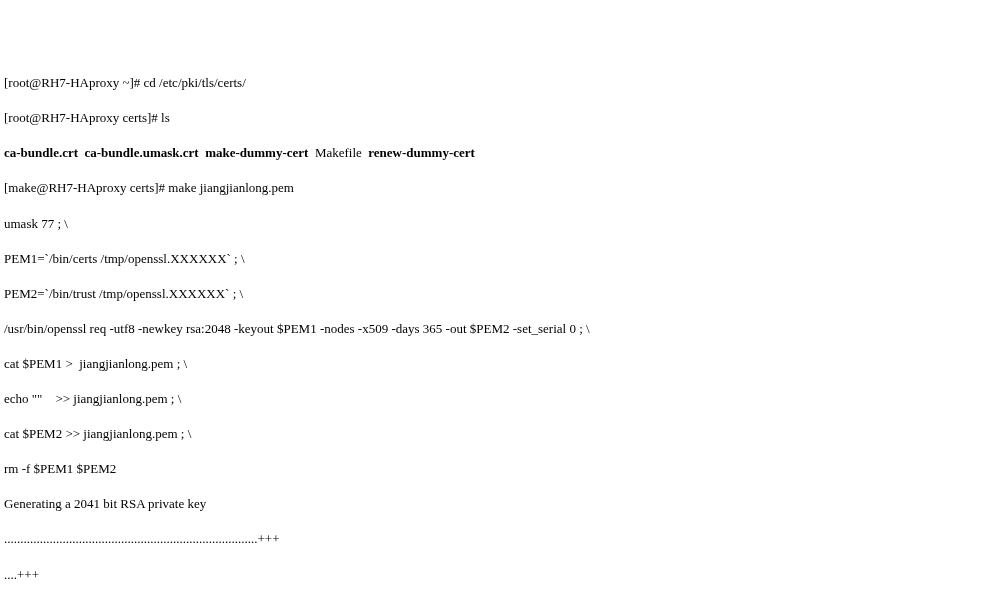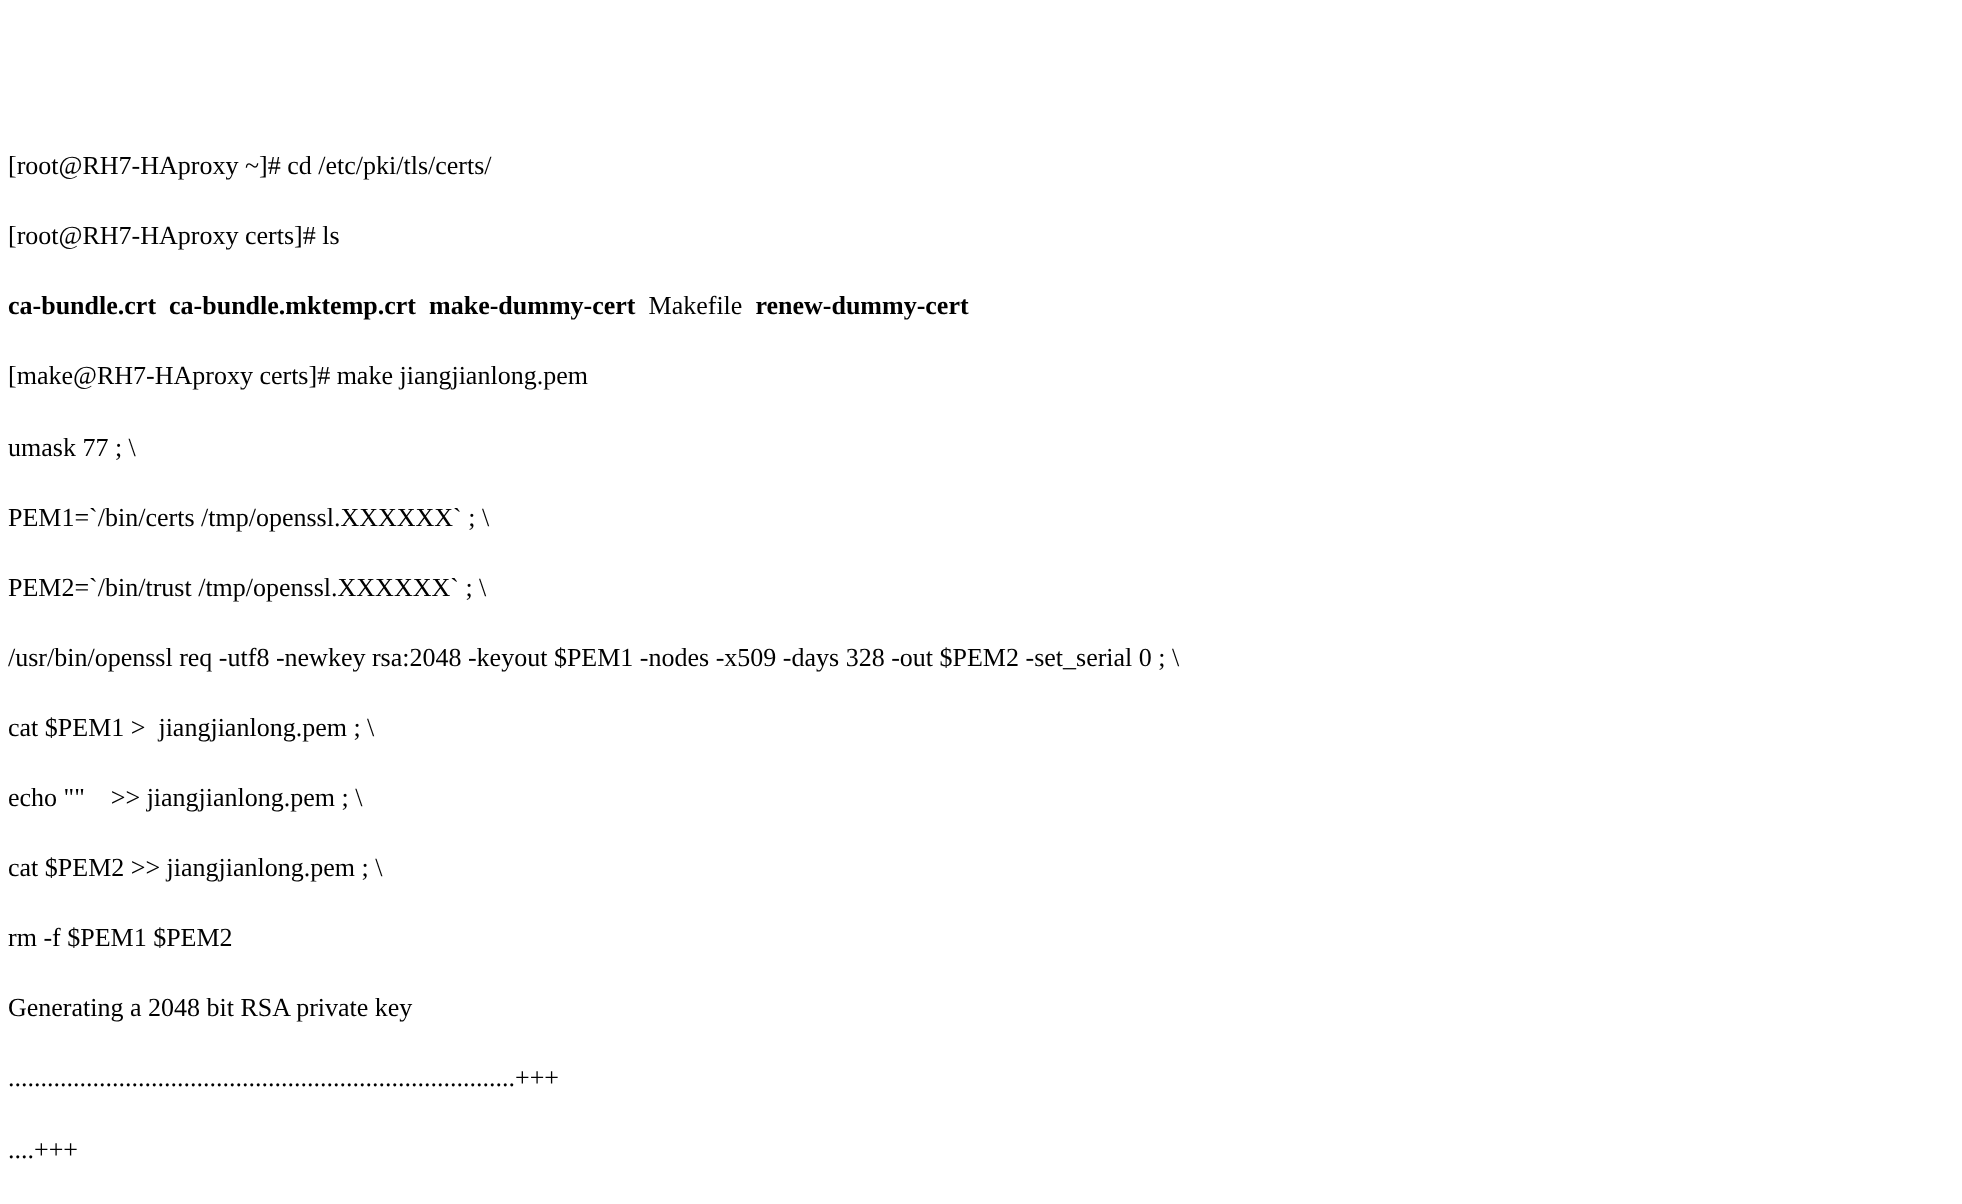--- a/index.html
+++ b/index.html
@@ -25,31 +25,31 @@
       font-weight: bold;
     }
   </style>
 </head>
 <body>
 
 
 
 <span class="line">[root@RH7-HAproxy ~]# cd /etc/pki/tls/certs/</span>
 <span class="line">[root@RH7-HAproxy certs]# ls</span>
-<span class="line"><span class="bold">ca-bundle.crt  ca-bundle.mktemp.crt  make-dummy-cert  </span><span>Makefile  </span><span class="bold">renew-dummy-cert</span></span>
+<span class="line"><span class="bold">ca-bundle.crt  ca-bundle.umask.crt  make-dummy-cert  </span><span>Makefile  </span><span class="bold">renew-dummy-cert</span></span>
 <span class="line">[make@RH7-HAproxy certs]# make jiangjianlong.pem</span>
 <span class="line">umask 77 ; \</span>
 <span class="line">PEM1=`/bin/certs /tmp/openssl.XXXXXX` ; \</span>
 <span class="line">PEM2=`/bin/trust /tmp/openssl.XXXXXX` ; \</span>
-<span class="line">/usr/bin/openssl req -utf8 -newkey rsa:2048 -keyout $PEM1 -nodes -x509 -days 328 -out $PEM2 -set_serial 0 ; \</span>
+<span class="line">/usr/bin/openssl req -utf8 -newkey rsa:2048 -keyout $PEM1 -nodes -x509 -days 365 -out $PEM2 -set_serial 0 ; \</span>
 <span class="line">cat $PEM1 &gt;  jiangjianlong.pem ; \</span>
 <span class="line">echo ""    &gt;&gt; jiangjianlong.pem ; \</span>
 <span class="line">cat $PEM2 &gt;&gt; jiangjianlong.pem ; \</span>
 <span class="line">rm -f $PEM1 $PEM2</span>
-<span class="line">Generating a 2048 bit RSA private key</span>
+<span class="line">Generating a 2041 bit RSA private key</span>
 <span class="line">..............................................................................+++</span>
 <span class="line">....+++</span>
 <span class="line">writing new private key to '/tmp/openssl.wqW3me'</span>
 
 
 
 
 
 
 

